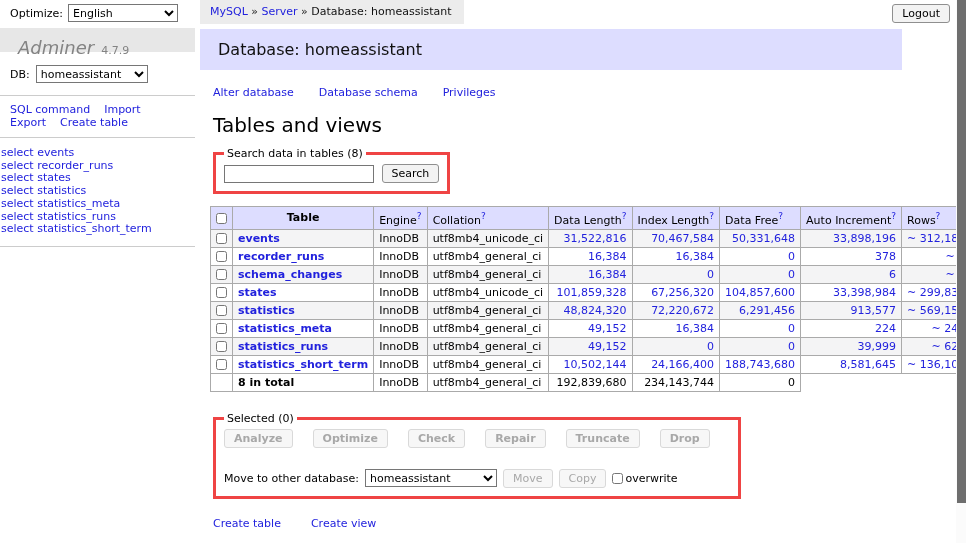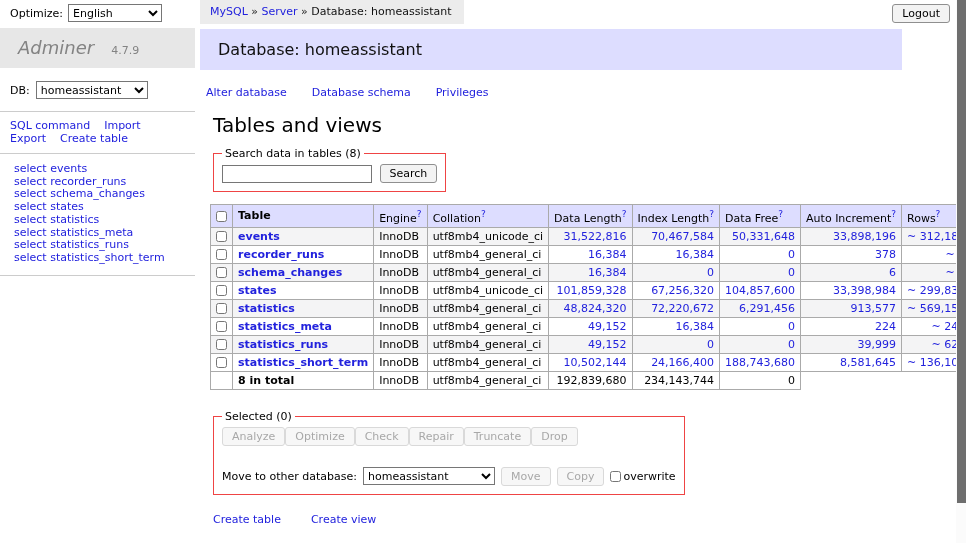--- a/index.html
+++ b/index.html
@@ -7,85 +7,85 @@
   body {
     width:966px; height:543px; position:relative; overflow:hidden;
     background:#fff; color:#000;
     font-family:"DejaVu Sans","Liberation Sans",sans-serif; font-size:11px;
   }
   a { color:#2222dd; text-decoration:none; cursor:pointer; }
 
   
   .lang-row { position:absolute; top:4px; left:10px; display:flex; align-items:center; gap:5px; }
   select { font-size:11px; font-family:inherit; border:1px solid #767676; background:#fff; height:18px; }
-  .lang-row select { width:94px; }
+  .lang-row select { width:110px; }
 
   .breadcrumb { position:absolute; top:0; left:200px; background:#ececec; padding:5px 12px 6px 10px; white-space:nowrap; }
   .breadcrumb span.sep { color:#222; }
   .breadcrumb span[data-name="breadcrumb-current"] { color:#111; }
 
   .logout-btn { position:absolute; top:4px; right:16px; }
   button {
     font-family:inherit; font-size:11px; background:#f3f3f3; border:1px solid #8f8f8f;
     border-radius:3px; padding:2px 9px; color:#000; cursor:pointer;
   }
   button:disabled { background:#f7f7f7; border-color:#d9d9d9; color:#a8a8a8; cursor:default; }
 
   
   .scrollbar { position:absolute; right:0; top:0; width:10px; height:543px; background:#fbfbfb; }
   .scrollbar .thumb { position:absolute; top:0; left:1px; width:9px; height:503px; background:#6e6e6e; }
 
   
   .sidebar { position:absolute; left:0; top:28px; width:195px; }
-  .logo { background:#e7e7e7; height:40px; padding-left:18px; display:flex; align-items:baseline; gap:17px; }
+  .logo { background:#e7e7e7; height:24px; padding-left:18px; display:flex; align-items:baseline; gap:7px; }
   .logo .name { font-style:italic; font-size:18px; color:#838383; line-height:40px; }
   .logo .ver { font-size:11px; color:#838383; }
   .db-row { padding:13px 0 12px 10px; display:flex; align-items:center; gap:6px; }
   .db-row select { width:112px; }
   .sidebar hr { border:none; border-top:1px solid #ccc; margin:0; }
   .sidebar-actions { padding:7px 0 8px 10px; }
   .action-line { line-height:13px; }
   .action-line a { margin-right:14px; }
-  .tables-list { padding:9px 0 10px 14px; }
+  .tables-list { padding:9px 0 10px 1px; }
   .tables-list a { display:block; line-height:12.7px; }
 
   
   .main { position:absolute; left:200px; top:29px; width:702px; }
   .title-bar { background:#ddddff; height:41px; line-height:41px; padding-left:18px; font-size:16px; color:#111; }
-  .db-links { margin:16px 0 0 6px; }
+  .db-links { margin:16px 0 0 13px; }
   .db-links a { margin-right:25px; }
   h3 { font-size:20px; font-weight:normal; margin:14px 0 0 13px; color:#000; }
 
-  fieldset { border:1px solid #ef4444; margin:10px 0 0 13px; padding:4px 8px 8px; width:fit-content; }
+  fieldset { border:3px solid #ef4444; margin:10px 0 0 13px; padding:4px 8px 8px; width:fit-content; }
   legend { font-size:11px; padding:0 3px; }
   .search-fieldset input[type=text] { width:150px; height:18px; border:1px solid #767676; font-size:11px; font-family:inherit; margin-right:4px; }
 
   table { border-collapse:collapse; margin:12px 0 0 10px; font-size:11px; }
   th,td { border:1px solid #aaa; padding:2px 5px; height:13px; line-height:13px; white-space:nowrap; text-align:left; font-weight:normal; }
   thead th { background:#ddddff; }
-  thead th.th-table { font-weight:bold; }
+  thead th.th-table { font-weight:bold; text-align:center; }
   thead sup a { font-size:9px; }
   tbody tr.odd { background:#f4f4f5; }
   th.tname a { font-weight:bold; }
   td.num { text-align:right; }
   tr[data-name="total-row"] th { font-weight:bold; }
   tr[data-name="total-row"] td.num { color:#000; }
   .c-chk { width:14px; text-align:center; }
   .c-table { width:102px; }
   .c-engine { width:38px; }
   .c-coll { width:94px; }
   .c-dlen { width:60px; }
   .c-ilen { width:62px; }
   .c-dfree { width:56px; }
   .c-ainc { width:72px; }
   .c-rows { width:48px; }
   input[type=checkbox] { width:11px; height:11px; margin:0; vertical-align:middle; }
 
   .selected-fieldset { margin-top:20px; min-width:392px; }
-  .sel-buttons button { margin-right:0; }
+  .sel-buttons button { margin-right:20px;font-weight:bold; }
   .move-row { margin-top:21px; display:flex; align-items:center; gap:6px; white-space:nowrap; }
   .move-row select { width:132px; }
   .move-row label { display:flex; align-items:center; gap:2px; }
 
   .bottom-links { margin:18px 0 0 13px; }
   .bottom-links a { margin-right:30px; }
 </style>
 </head>
 <body>
 
@@ -113,21 +113,20 @@
   </div>
   <hr data-name="sidebar-divider">
   <div class="sidebar-actions" data-name="sidebar-actions">
       <div class="action-line" data-name="sidebar-action-line"><a href="#" data-name="sidebar-action-sql-command">SQL command</a><a href="#" data-name="sidebar-action-import">Import</a></div>
       <div class="action-line" data-name="sidebar-action-line"><a href="#" data-name="sidebar-action-export">Export</a><a href="#" data-name="sidebar-action-create-table">Create table</a></div>
     </div>
   <hr data-name="sidebar-divider">
   <div class="tables-list" data-name="sidebar-tables-list">
       <a href="#" data-name="sidebar-item-select-events">select events</a>
       <a href="#" data-name="sidebar-item-select-recorder-runs">select recorder_runs</a>
-      <a href="#" data-name="sidebar-item-select-schema-changes">select schema_changes</a>
       <a href="#" data-name="sidebar-item-select-states">select states</a>
       <a href="#" data-name="sidebar-item-select-statistics">select statistics</a>
       <a href="#" data-name="sidebar-item-select-statistics-meta">select statistics_meta</a>
       <a href="#" data-name="sidebar-item-select-statistics-runs">select statistics_runs</a>
       <a href="#" data-name="sidebar-item-select-statistics-short-term">select statistics_short_term</a>
     </div>
   <hr data-name="sidebar-divider">
 </div>
 
 <div class="main" data-name="main-content">

